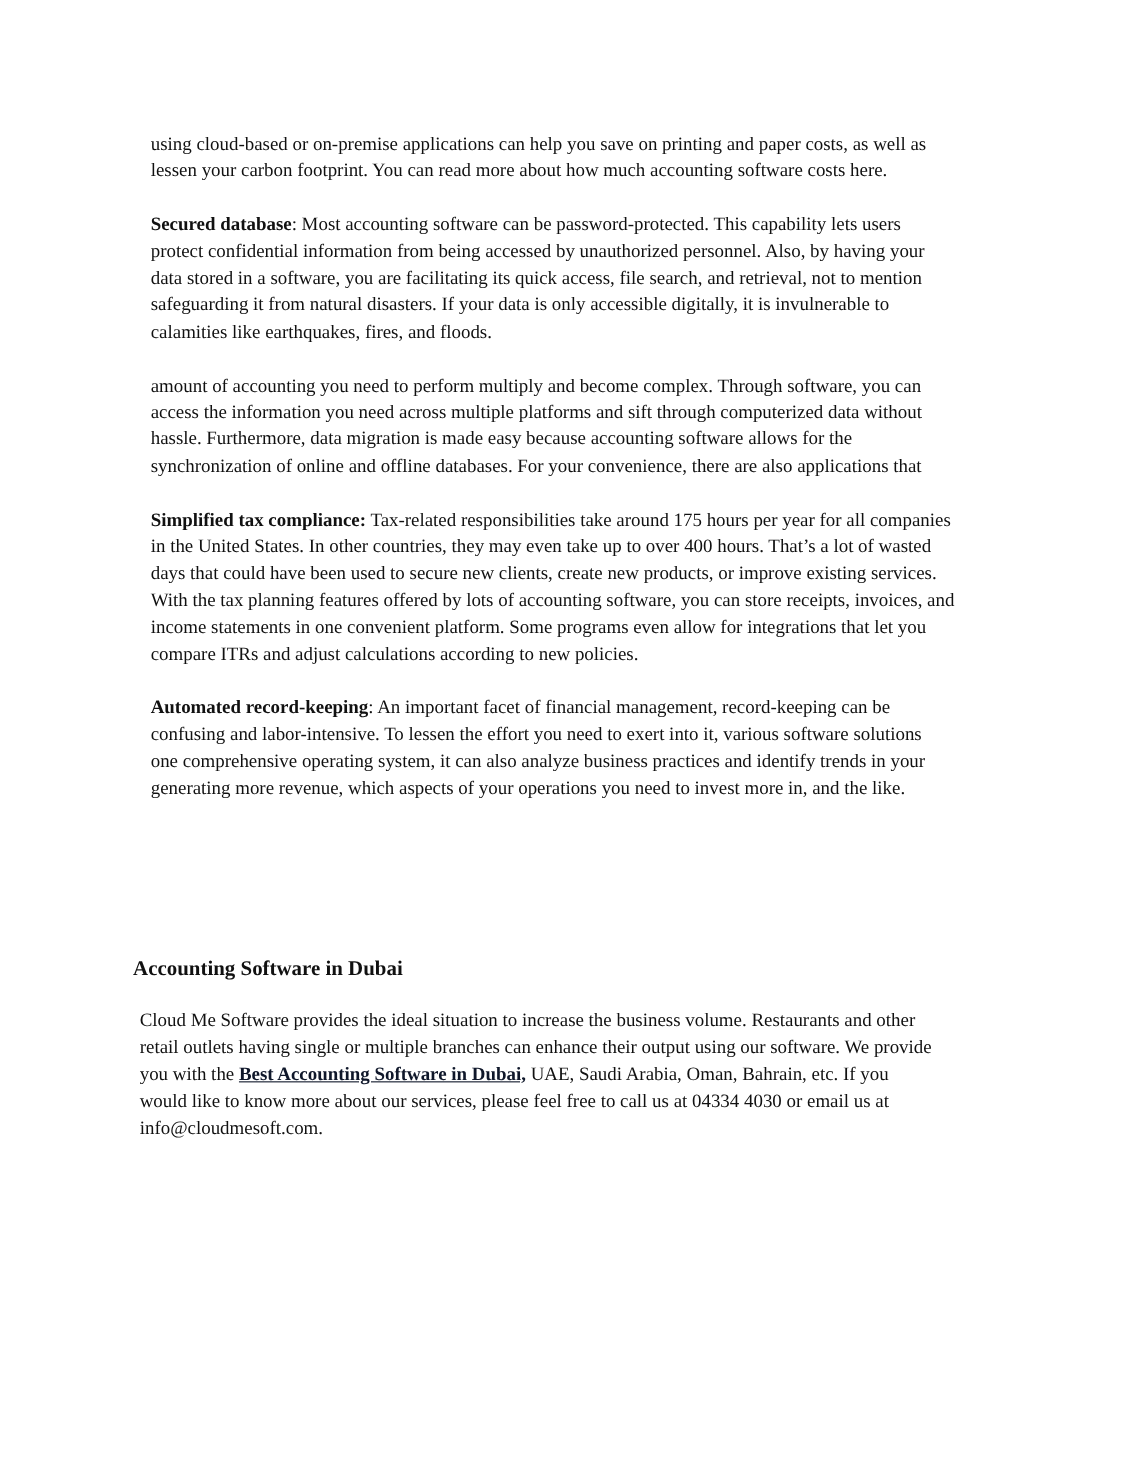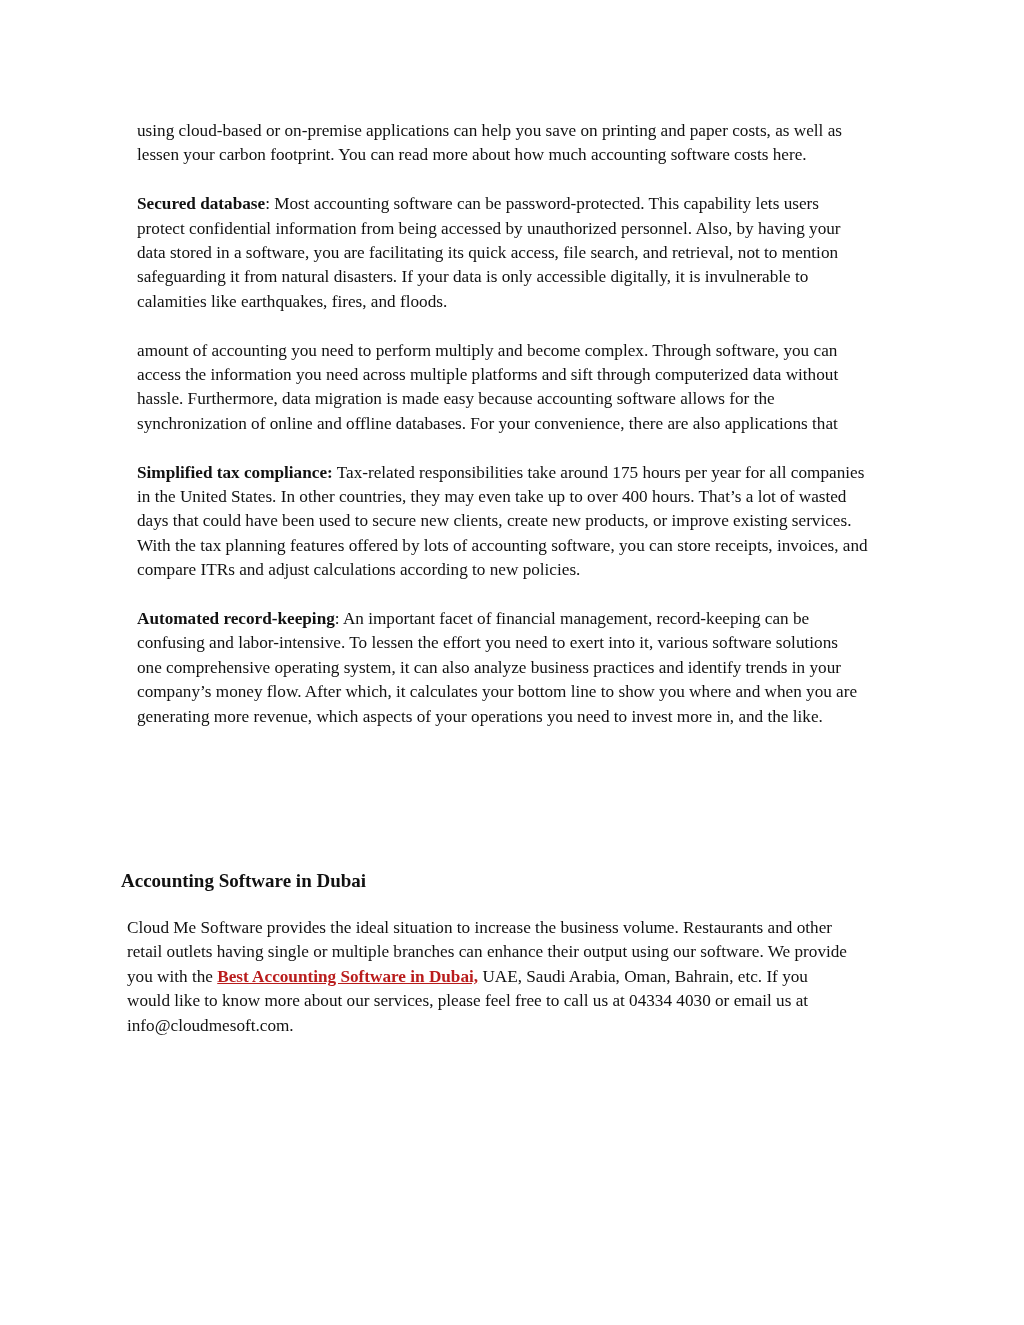--- a/index.html
+++ b/index.html
@@ -47,21 +47,21 @@
       top: 870px;
       white-space: nowrap;
     }
     .section2 {
       position: absolute;
       left: 111px;
       top: 916px;
       width: 800px;
     }
     a.link {
-      color: #b91c1c;
+      color: #0f172a;
       font-weight: bold;
       text-decoration: underline;
     }
   </style>
 </head>
 <body>
 
 <div class="page">
   <p class="para">
     <span class="line">using cloud-based or on-premise applications can help you save on printing and paper costs, as well as</span>
@@ -81,28 +81,28 @@
     <span class="line">access the information you need across multiple platforms and sift through computerized data without</span>
     <span class="line">hassle. Furthermore, data migration is made easy because accounting software allows for the</span>
     <span class="line">synchronization of online and offline databases.  For your convenience, there are also applications that</span>
   </p>
 
   <p class="para">
     <span class="line"><b>Simplified tax compliance:</b><span></span><span> Tax-related responsibilities take around 175 hours per year for all companies</span></span>
     <span class="line">in the United States. In other countries, they may even take up to over 400 hours. That’s a lot of wasted</span>
     <span class="line">days that could have been used to secure new clients, create new products, or improve existing services.</span>
     <span class="line">With the tax planning features offered by lots of accounting software, you can store receipts, invoices, and</span>
+    <span class="line">income statements in one convenient platform. Some programs even allow for integrations that let you</span>
     <span class="line">compare ITRs and adjust calculations according to new policies.</span>
   </p>
 
   <p class="para">
     <span class="line"><b>Automated record-keeping</b><span>:</span><span>  An important facet of financial management, record-keeping can be</span></span>
     <span class="line">confusing and labor-intensive. To lessen the effort you need to exert into it, various software solutions</span>
     <span class="line">one comprehensive operating system, it can also analyze business practices and identify trends in your</span>
-    <span class="line">company’s money flow. After which, it calculates your bottom line to show you where and when you are</span>
     <span class="line">generating more revenue, which aspects of your operations you need to invest more in, and the like.</span>
   </p>
 </div>
 
 <h2 class="heading">Accounting Software in  Dubai</h2>
 
 <div class="section2">
   <p>
     <span class="line">Cloud Me  Software provides the ideal situation to increase the business volume. Restaurants and other</span>
     <span class="line">retail outlets having single or multiple branches can enhance their output using our software. We provide</span>

